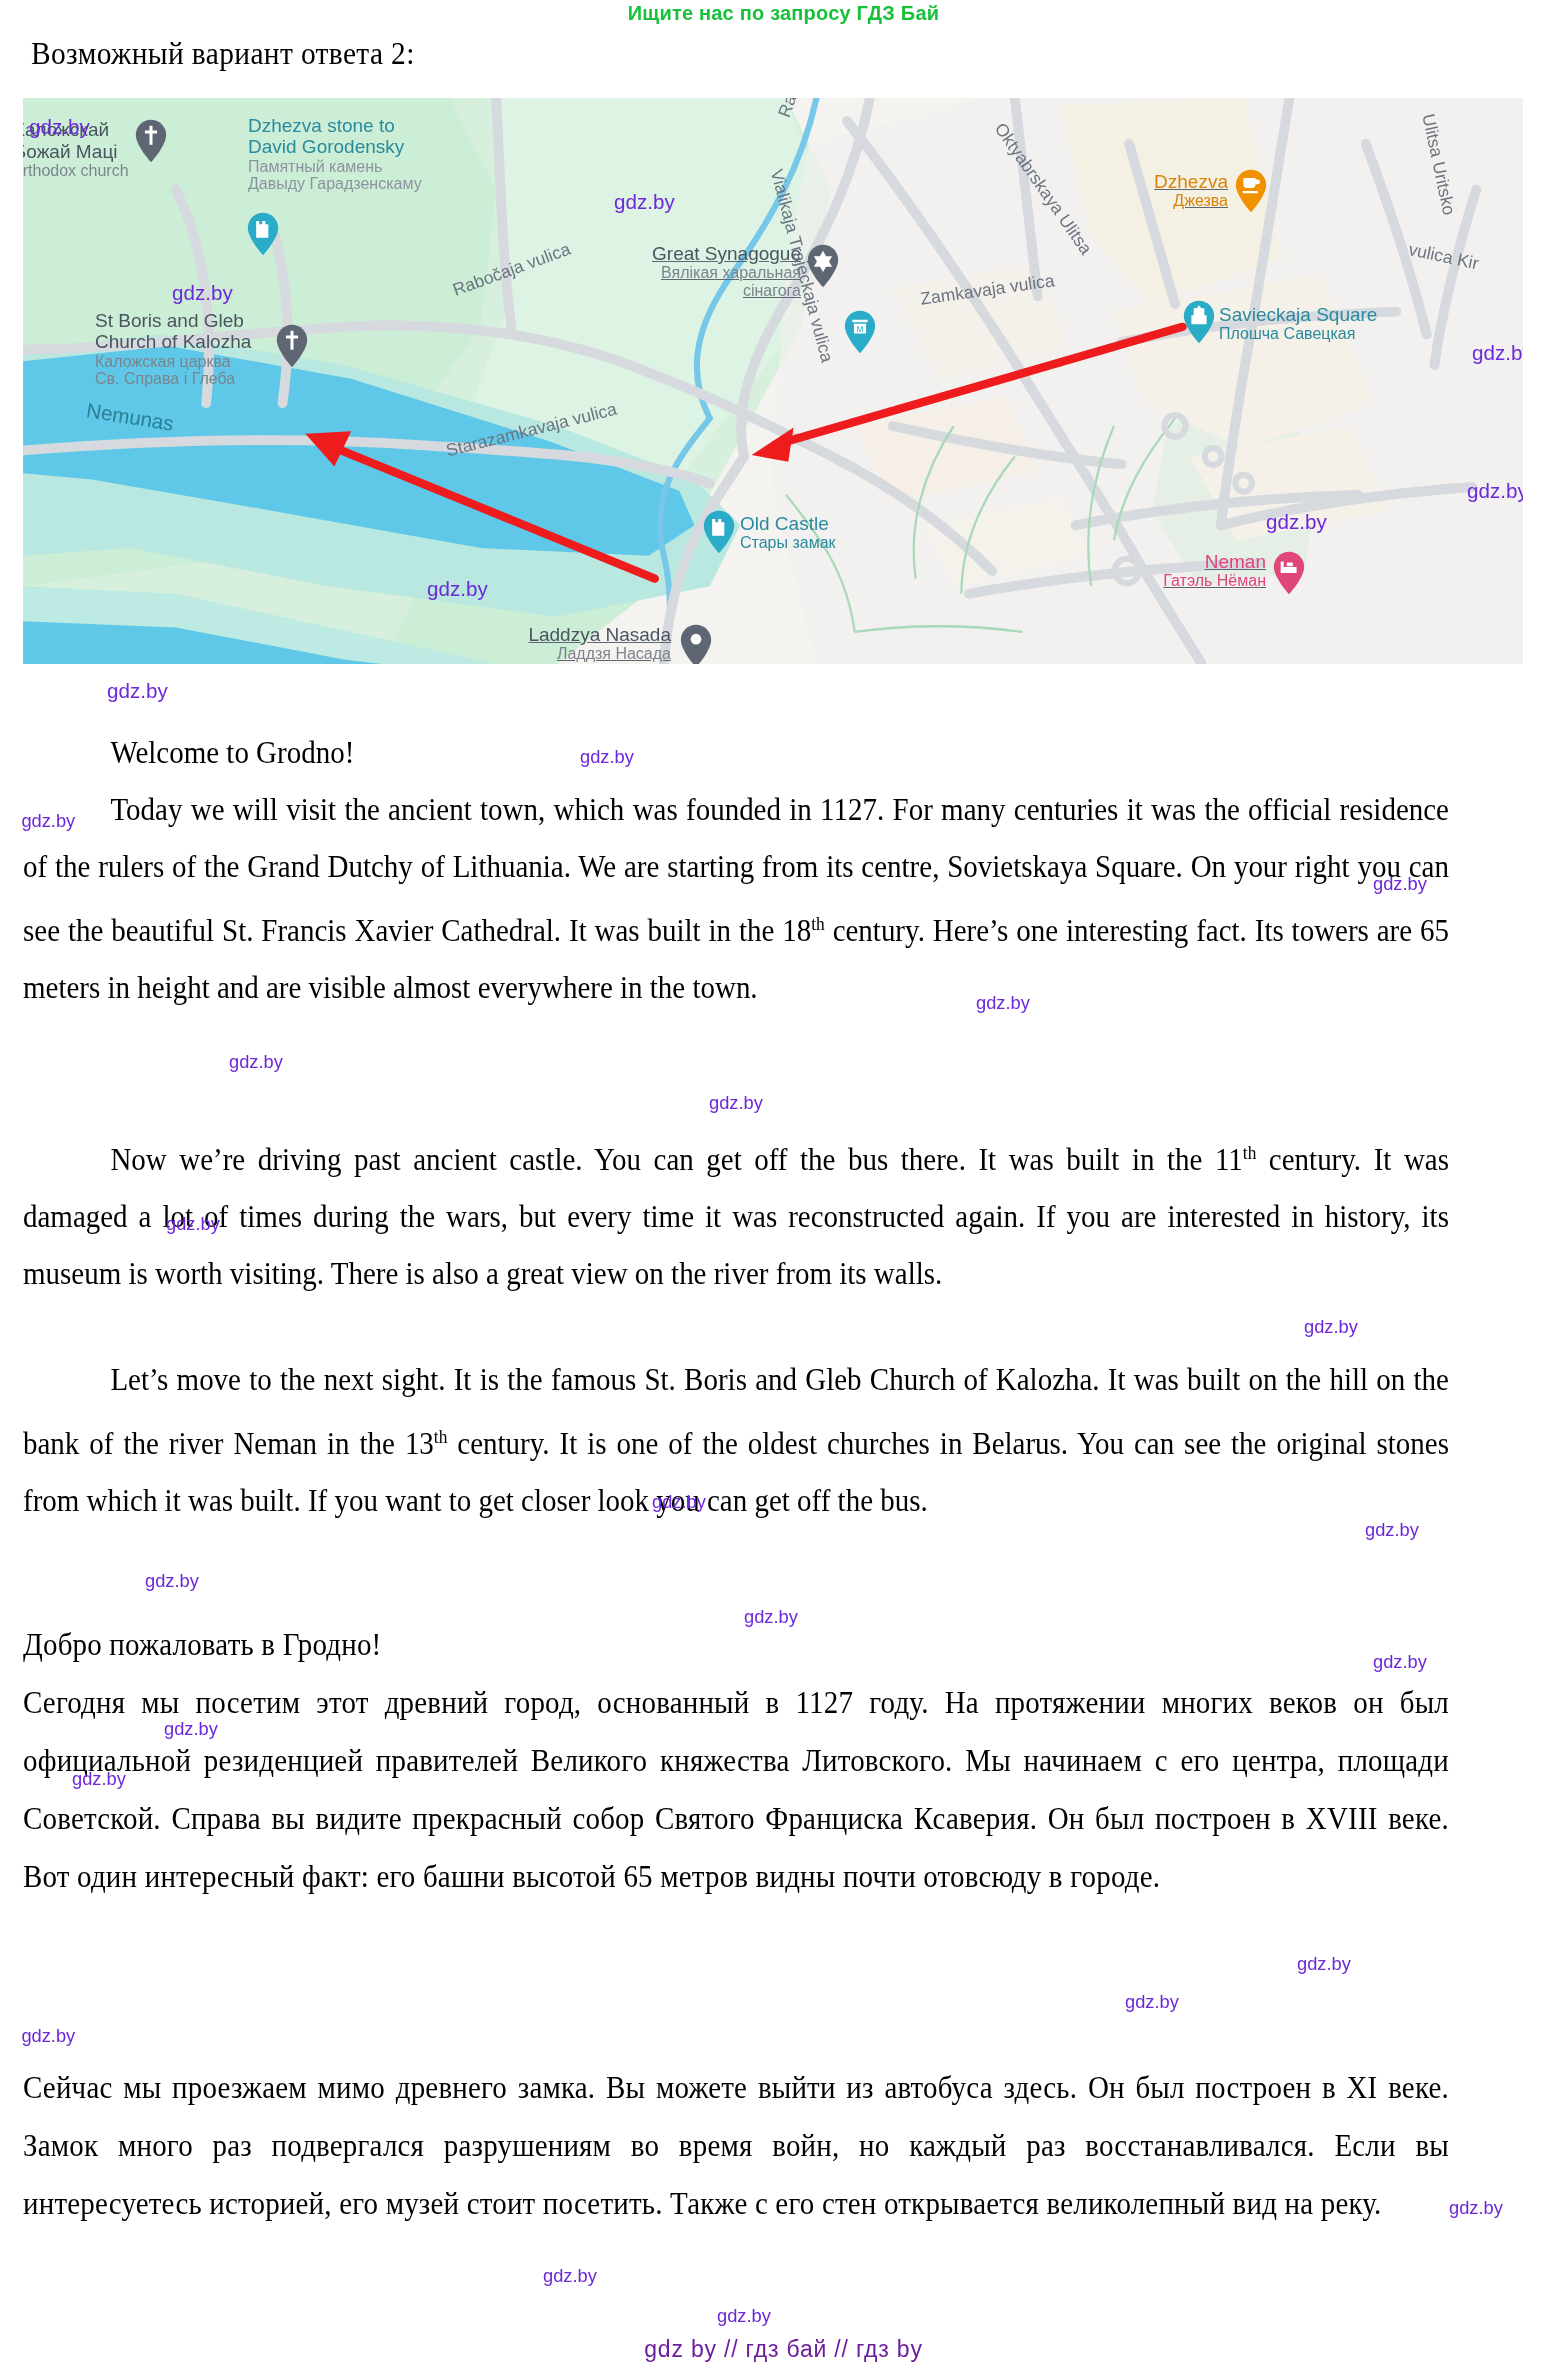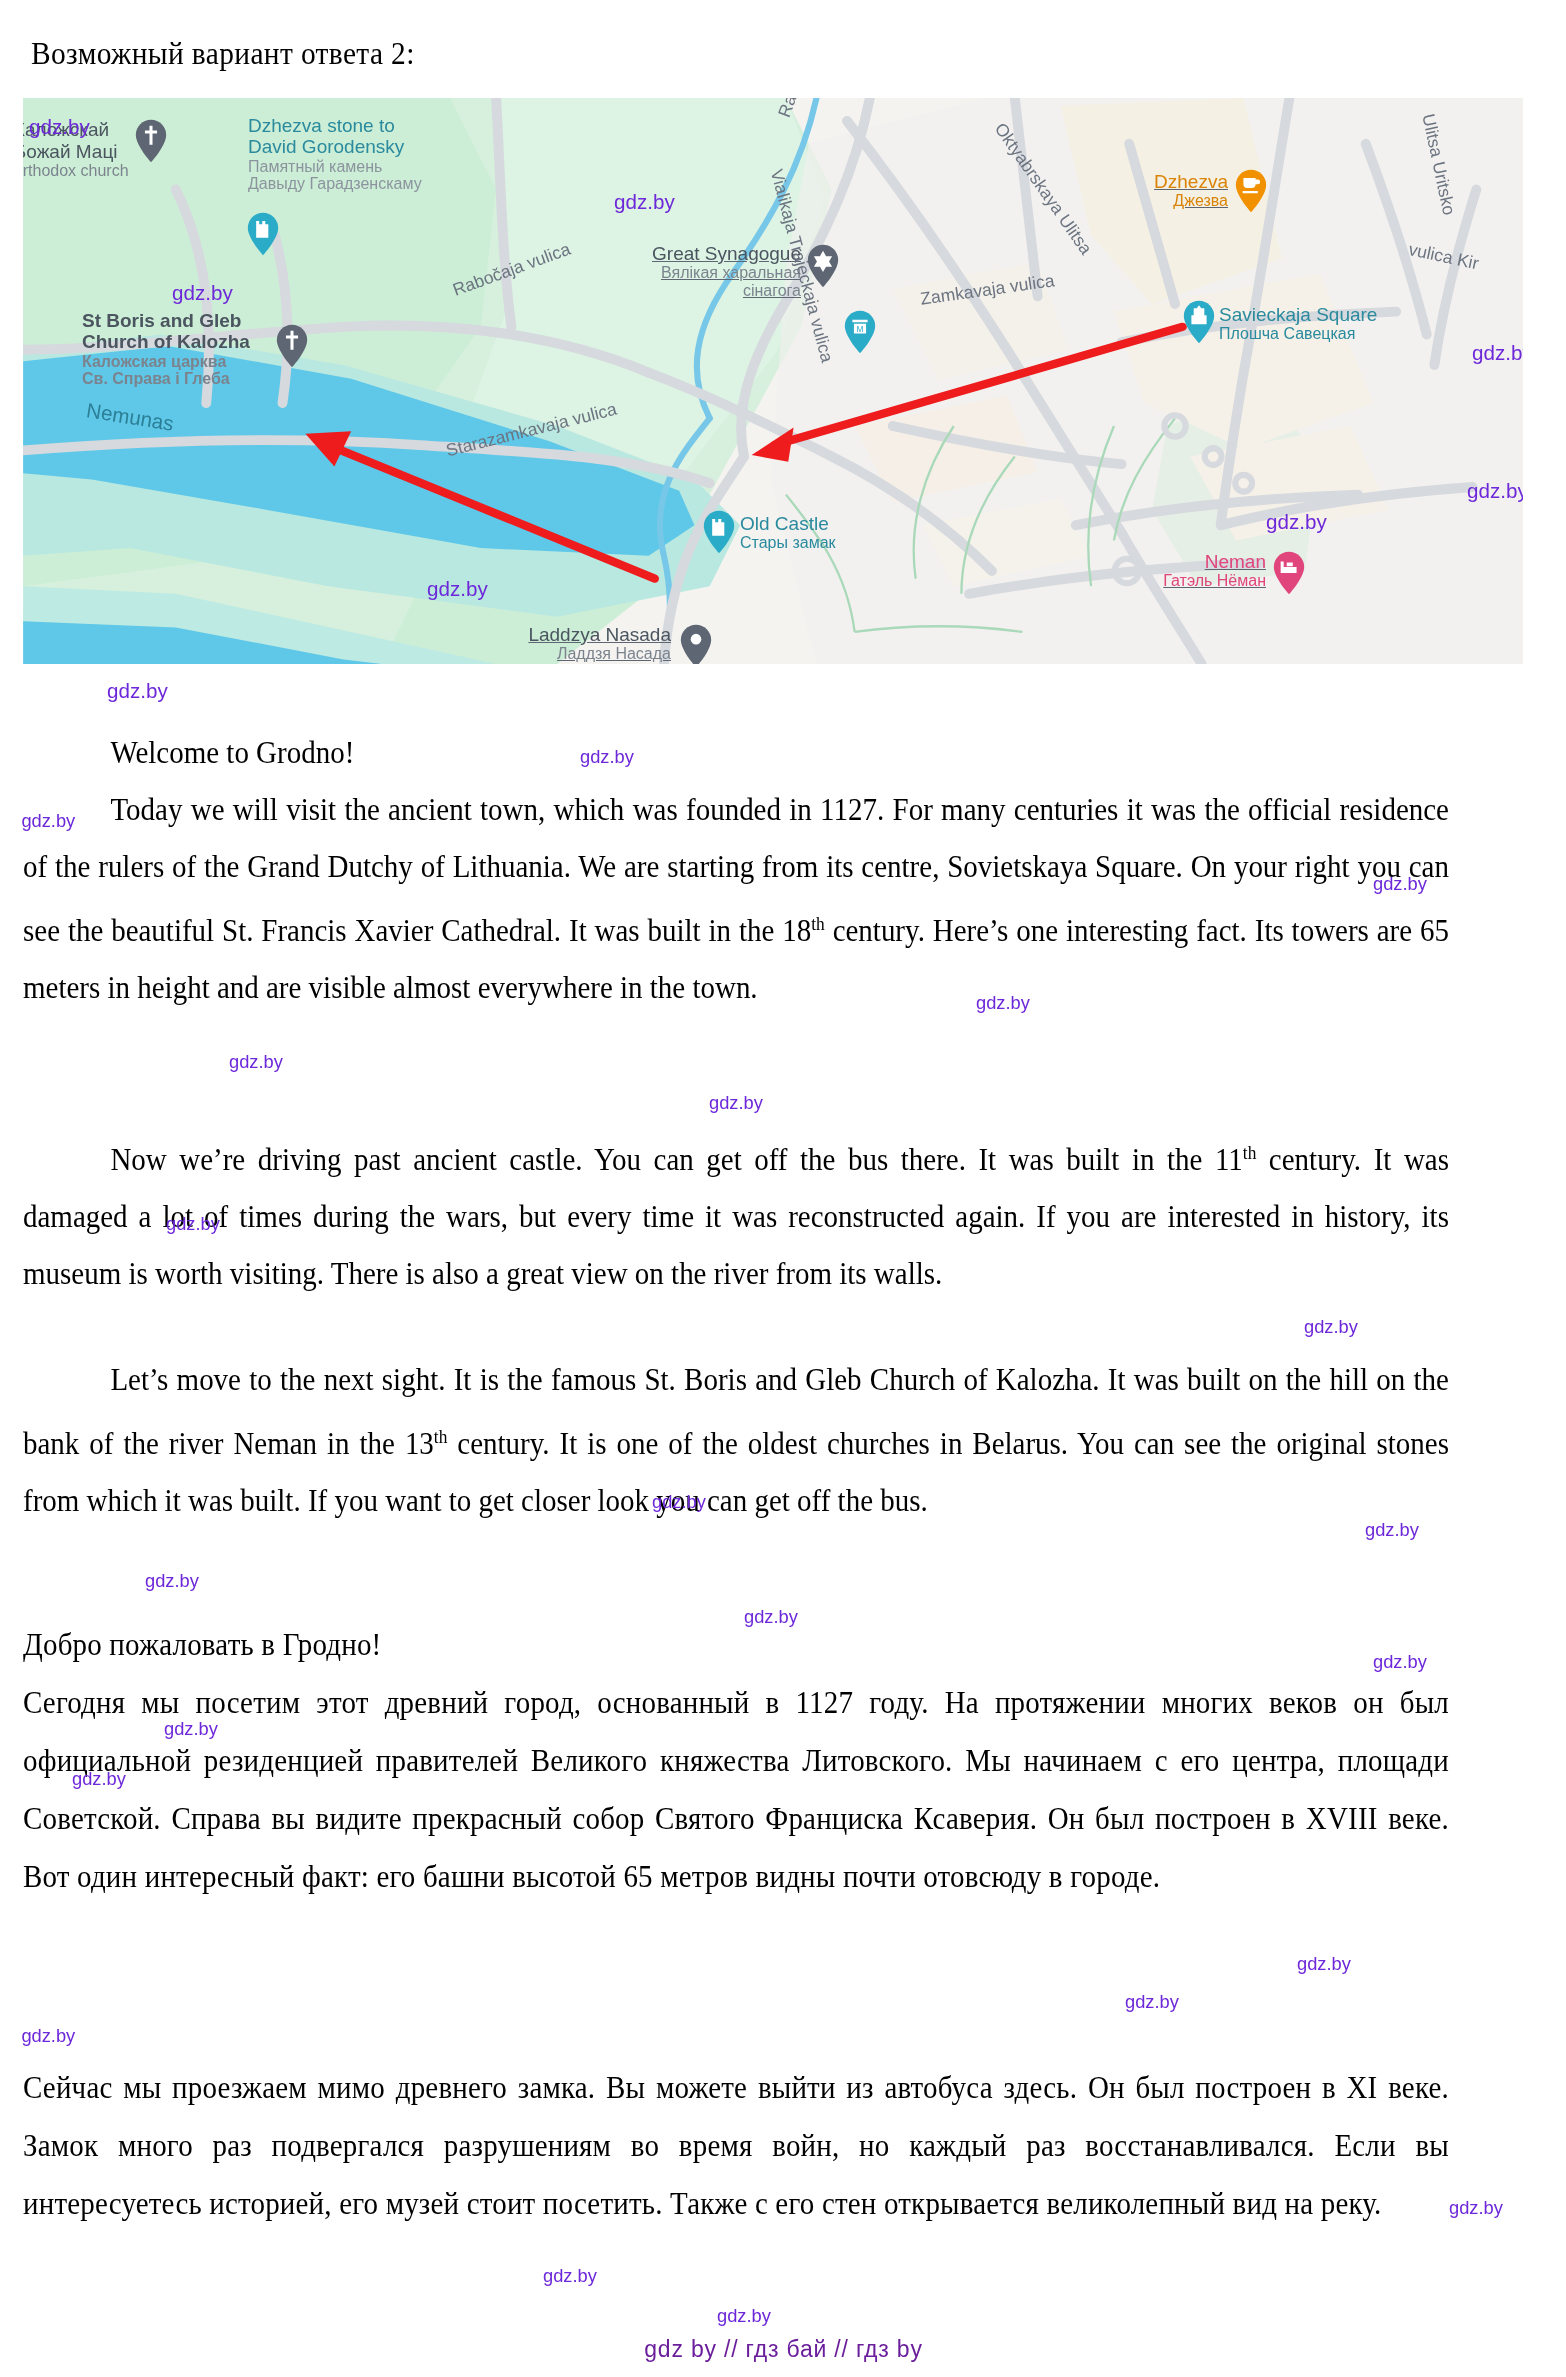--- a/index.html
+++ b/index.html
@@ -103,20 +103,21 @@
     text-align:center;
     font-family:"Liberation Sans", sans-serif;
     font-size:23px; color:#6b1f9c; letter-spacing:0.8px;
   }
 </style>
 </head>
 <body>
 
 <div class="page">
 
+  <div class="promo">Ищите нас по запросу ГДЗ Бай</div>
 
   <div class="doc-heading">Возможный вариант ответа 2:</div>
 
   <div class="map">
 
     <svg viewBox="0 0 1966 742" xmlns="http://www.w3.org/2000/svg">
 
       <rect x="0" y="0" width="1966" height="742" fill="#f4f3f0"></rect>
 
       <path d="M0,0 L1000,0 L1060,120 L1020,300 L900,520 L700,742 L0,742 Z" fill="#d6f0dd"></path>
@@ -209,21 +210,21 @@
       <span class="loc" style="color:#8b949e">Памятный камень</span>
       <span class="loc" style="color:#8b949e">Давыду Гарадзенскаму</span>
     </div>
     <div class="pin" style="left:223px; top:114px;">
       <svg viewBox="0 0 44 58">
           <path d="M22 1C11 1 2 10 2 21c0 14 20 36 20 36s20-22 20-36C42 10 33 1 22 1z" fill="#2aabc8"></path>
           <path d="M13 12h4v4h4v-4h4v4h4v18H13z" fill="#fff"></path>
         </svg>
     </div>
 
-    <div class="mlabel" style="left:59px; top:212px;font-weight:bold;">
+    <div class="mlabel" style="left:72px; top:212px;">
       <span class="en">St Boris and Gleb</span>
       <span class="en">Church of Kalozha</span>
       <span class="loc">Каложская царква</span>
       <span class="loc">Св. Справа і Глеба</span>
     </div>
     <div class="pin" style="left:252px; top:226px;">
       <svg viewBox="0 0 44 58">
           <path d="M22 1C11 1 2 10 2 21c0 14 20 36 20 36s20-22 20-36C42 10 33 1 22 1z" fill="#5d6672"></path>
           <path d="M20 9h4v6h6v4h-6v15h-4V19h-6v-4h6z" fill="#fff"></path>
         </svg>

